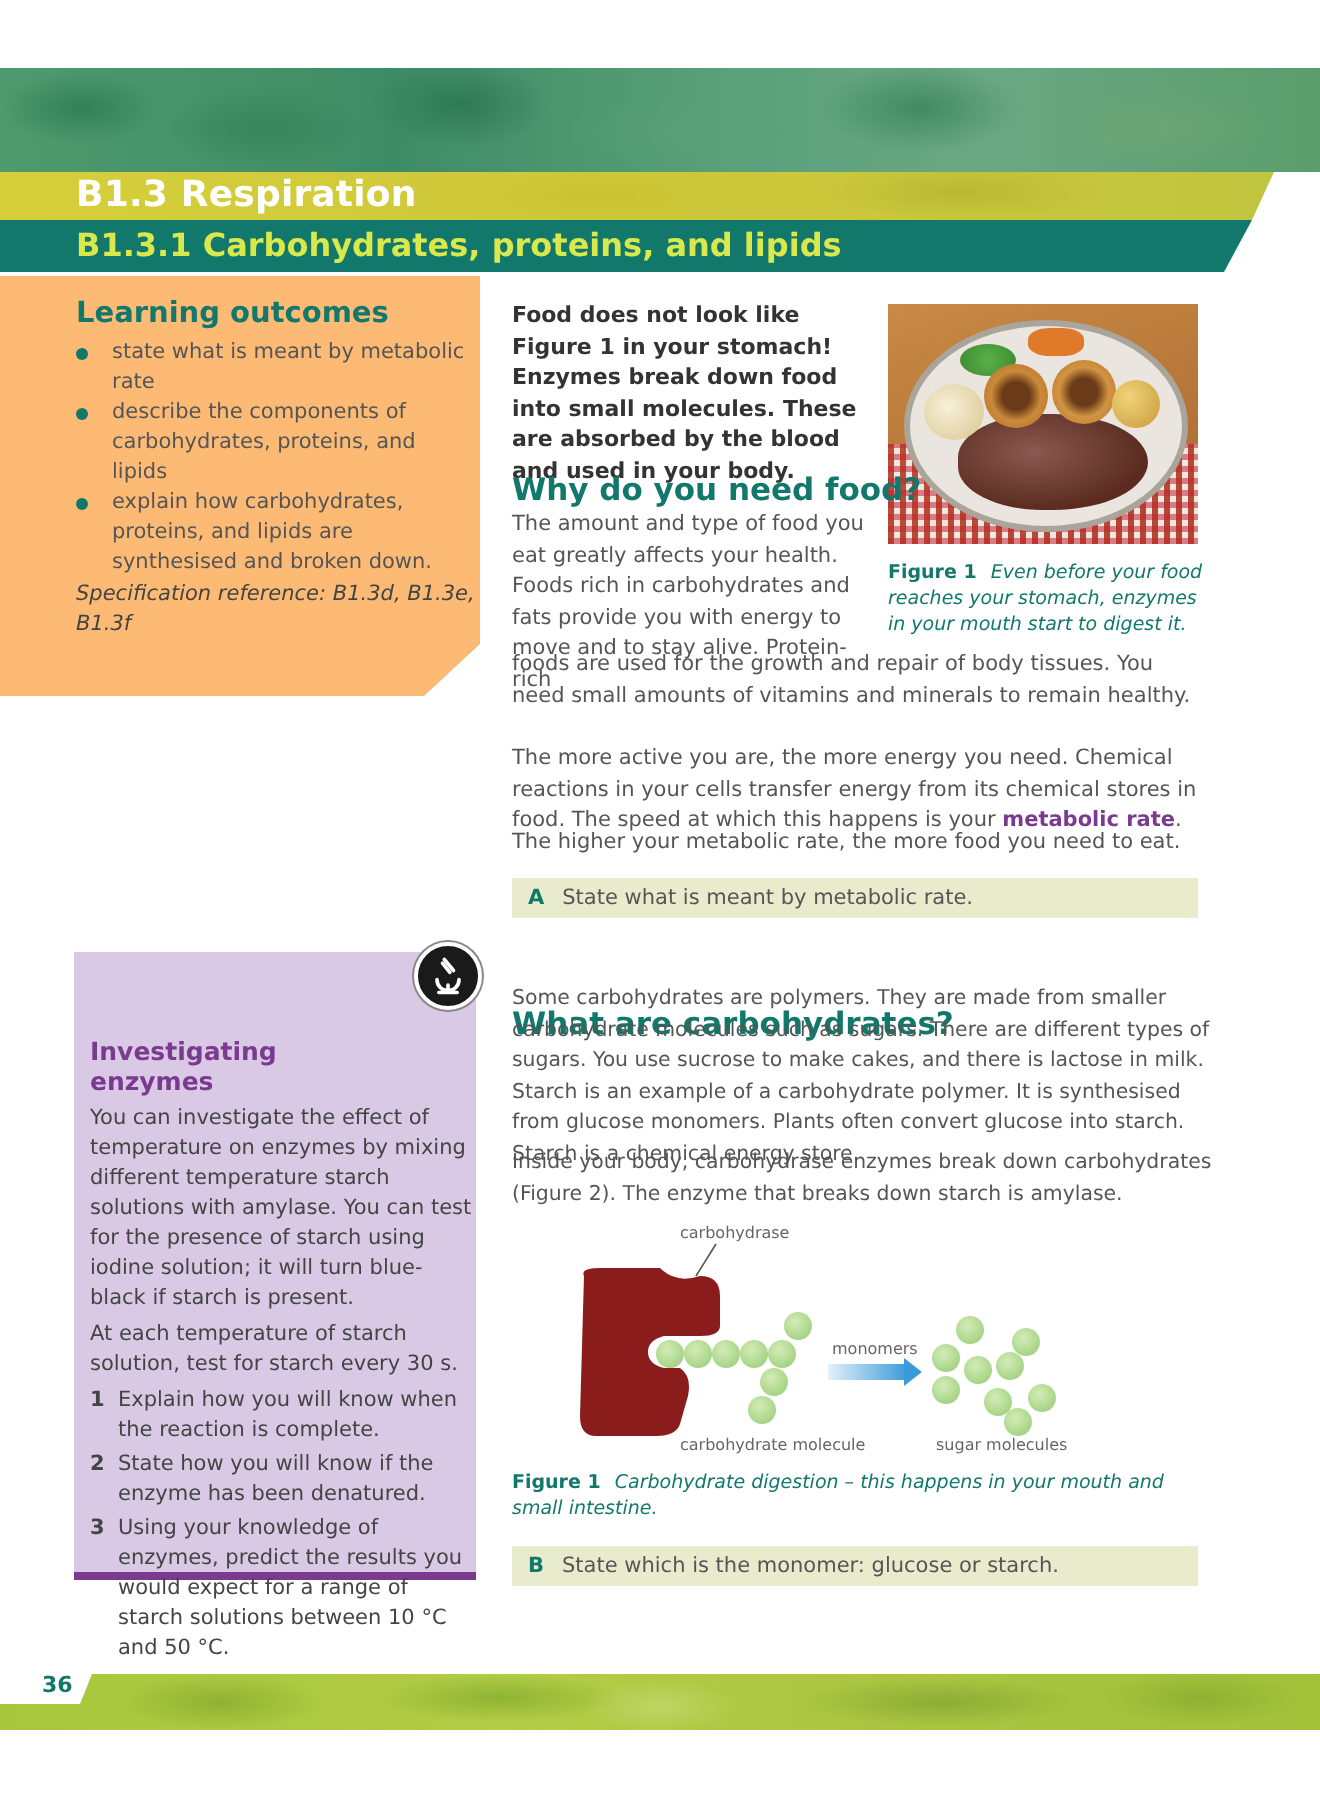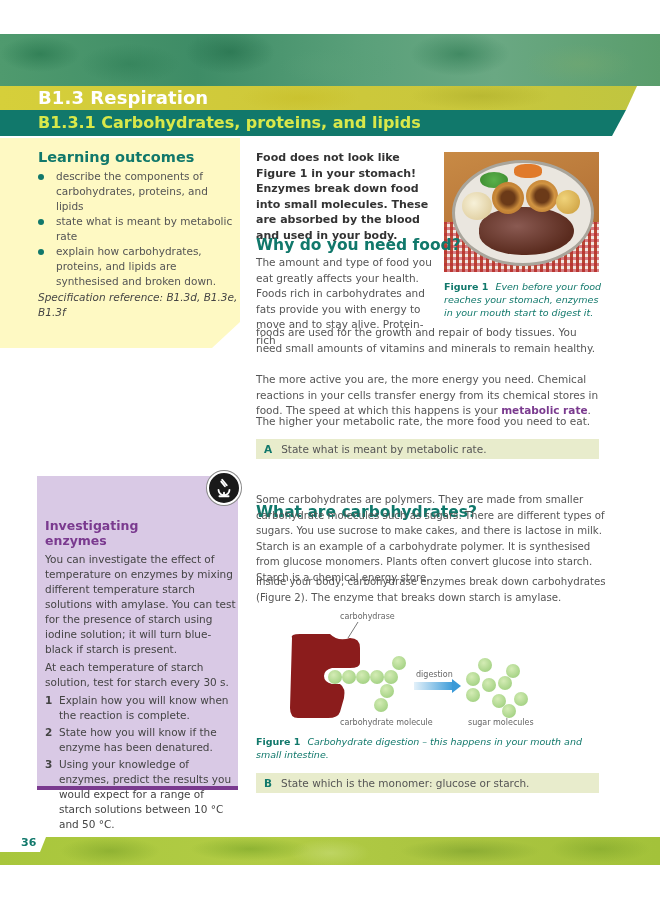--- a/index.html
+++ b/index.html
@@ -37,21 +37,21 @@
     letter-spacing: 0.1px;
   }
   .h-lesson {
     position: absolute; left: 38px; top: 110px; height: 16px; line-height: 26px;
     font-family: "DejaVu Sans", sans-serif; font-weight: bold; font-size: 16px; color: #d9e84a;
   }
 
   
   .lo-box {
     position: absolute; left: 0; top: 138px; width: 240px; height: 210px;
-    background: #fef9c3;
+    background: #fdba74;
     clip-path: polygon(0 0, 240px 0, 240px 184px, 212px 210px, 0 210px);
     padding: 10px 0 0 38px;
   }
   .lo-title { font-weight: bold; font-size: 14.5px; color: #11786b; line-height: 18px; margin-bottom: 3px; }
   .lo-intro { font-weight: bold; font-size: 11.5px; color: #333; line-height: 15px; width: 190px; margin-bottom: 4px; }
   .lo-list { list-style: none; width: 200px; }
   .lo-list li { position: relative; padding-left: 18px; font-size: 10.5px; line-height: 15px; color: #555; margin-bottom: 0; }
   .lo-list li .bullet {
     position: absolute; left: 0; top: 5px; width: 6px; height: 6px; border-radius: 50%; background: #11786b;
   }
@@ -204,22 +204,22 @@
 
 <div class="banner-top"></div>
 <div class="banner-yellow"></div>
 <div class="banner-teal"></div>
 <h1 class="h-section">B1.3 Respiration</h1>
 <h2 class="h-lesson">B1.3.1 Carbohydrates, proteins, and lipids</h2>
 
 <div class="lo-box">
   <div class="lo-title">Learning outcomes</div>
   <ul class="lo-list">
+    <li><span class="bullet"></span><span>state what is meant by metabolic rate</span></li>
     <li><span class="bullet"></span><span>describe the components of carbohydrates, proteins, and lipids</span></li>
-    <li><span class="bullet"></span><span>state what is meant by metabolic rate</span></li>
     <li><span class="bullet"></span><span>explain how carbohydrates, proteins, and lipids are synthesised and broken down.</span></li>
   </ul>
   <div class="lo-spec">Specification reference: B1.3d, B1.3e, B1.3f</div>
 </div>
 
 <p class="intro-bold">Food does not look like Figure 1 in your stomach! Enzymes break down food into small molecules. These are absorbed by the blood and used in your body.</p>
 
 <div class="fig1-img">
   <div class="cloth"></div>
   <div class="plate"></div>
@@ -281,21 +281,21 @@
   </svg>
 
   <div class="ball" style="left:48px;top:62px"></div>
   <div class="ball" style="left:62px;top:62px"></div>
   <div class="ball" style="left:76px;top:62px"></div>
   <div class="ball" style="left:90px;top:62px"></div>
   <div class="ball" style="left:104px;top:62px"></div>
   <div class="ball" style="left:112px;top:48px"></div>
   <div class="ball" style="left:100px;top:76px"></div>
   <div class="ball" style="left:94px;top:90px"></div>
-  <span class="lbl lbl-digestion">digestion</span>
+  <span class="lbl lbl-digestion">monomers</span>
   <div class="arrow"></div>
   <div class="arrowhead"></div>
 
   <div class="ball" style="left:198px;top:50px"></div>
   <div class="ball" style="left:226px;top:56px"></div>
   <div class="ball" style="left:186px;top:64px"></div>
   <div class="ball" style="left:202px;top:70px"></div>
   <div class="ball" style="left:218px;top:68px"></div>
   <div class="ball" style="left:186px;top:80px"></div>
   <div class="ball" style="left:212px;top:86px"></div>

